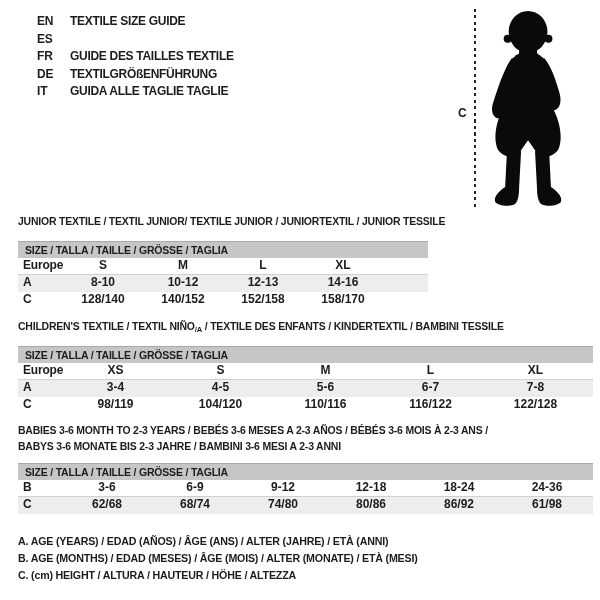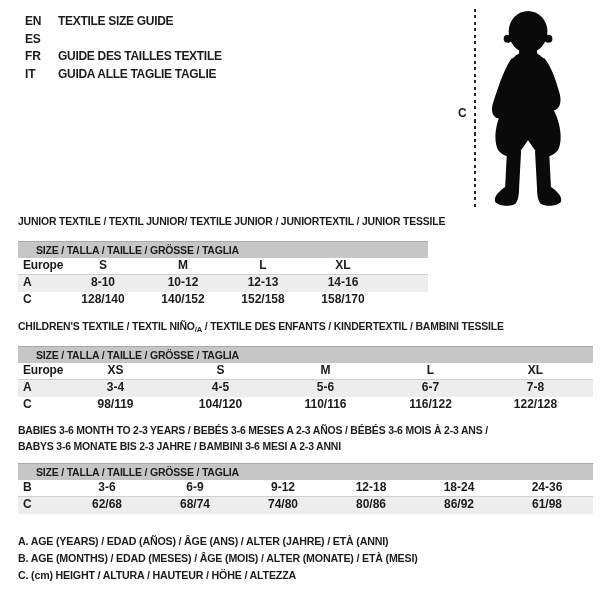--- a/index.html
+++ b/index.html
@@ -8,21 +8,21 @@
     background:#ffffff;
     font-family:"Liberation Sans", sans-serif;
     font-weight:700;
     color:var(--text,#1c1c1c);
     -webkit-font-smoothing:antialiased;
   }
   .abs { position:absolute; }
 
   
   .lang-block { left:25px; top:13px; }
-  .lang-row { display:flex; line-height:17.5px; font-size:12px; }
+  .lang-row { display:flex; line-height:17.5px; font-size:12px;margin-left:12px; }
   .lang-code { width:33px; letter-spacing:-0.2px; }
   .lang-label { letter-spacing:-0.3px; white-space:nowrap; }
 
   
   .baby-svg { left:486px; top:5px; width:104px; height:204px; }
   .measure-line {
     left:474px; top:9px; height:198px; width:2px;
     background-image:repeating-linear-gradient(to bottom,#262626 0 3px,transparent 3px 6.5px);
   }
   .measure-label { left:458px; top:106px; font-size:12px; }
@@ -35,21 +35,21 @@
   #title3 { left:18px; top:423px; line-height:15.5px; }
   .sub { font-size:8px; vertical-align:-2px; }
 
   
   #table1 { left:18px; top:241px; width:410px; }
   #table2 { left:18px; top:346px; width:575px; }
   #table3 { left:18px; top:463px; width:575px; }
   .size-bar {
     height:17px; line-height:17px; box-sizing:border-box;
     background:var(--bar,#c6c6c6); border-top:1px solid #a9a9a9;
-    padding-left:18px; font-size:10.5px; letter-spacing:-0.2px;
+    padding-left:7px; font-size:10.5px; letter-spacing:-0.2px;
   }
   .trow { height:17px; display:flex; align-items:flex-start; font-size:12px; box-sizing:border-box; }
   .trow.alt { background:var(--alt,#ededed); }
   .trow.rule { border-bottom:1px solid #d0d0d0; }
   .rowlabel { width:45px; padding-left:5px; box-sizing:border-box; letter-spacing:-0.2px; }
   #table1 .cell { width:80px; text-align:center; }
   #table2 .cell { width:105px; text-align:center; }
   #table3 .cell { width:88px; text-align:center; }
 
   
@@ -64,20 +64,24 @@
   <div class="lang-row">
     <span class="lang-code">EN</span>
     <span class="lang-label">TEXTILE SIZE GUIDE</span>
   </div>
   <div class="lang-row">
     <span class="lang-code">ES</span>
   </div>
   <div class="lang-row">
     <span class="lang-code">FR</span>
     <span class="lang-label">GUIDE DES TAILLES TEXTILE</span>
+  </div>
+  <div class="lang-row">
+    <span class="lang-code">DE</span>
+    <span class="lang-label">TEXTILGRÖßENFÜHRUNG</span>
   </div>
   <div class="lang-row">
     <span class="lang-code">IT</span>
     <span class="lang-label">GUIDA ALLE TAGLIE TAGLIE</span>
   </div>
 </div>
 
 <span class="abs measure-label">C</span>
 <div class="abs measure-line"></div>
 <svg class="abs baby-svg" viewBox="0 0 100 205" xmlns="http://www.w3.org/2000/svg">

